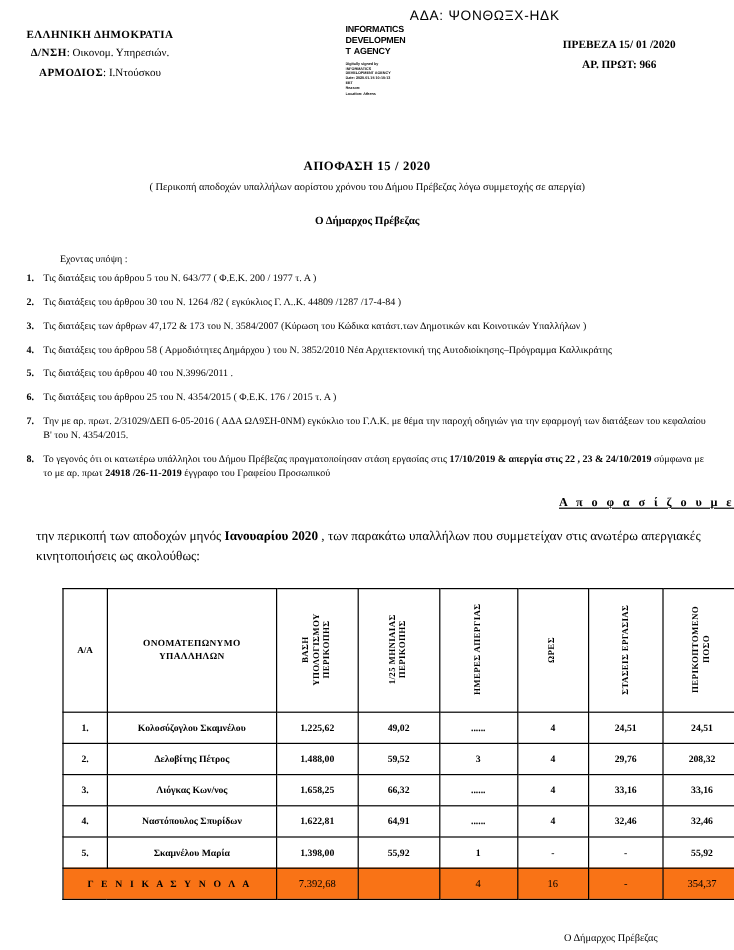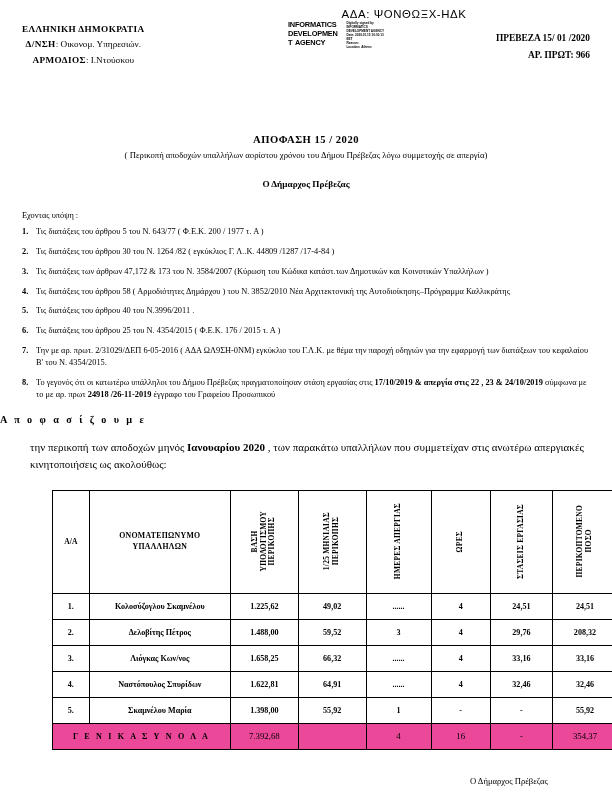--- a/index.html
+++ b/index.html
@@ -48,20 +48,21 @@
     font-weight: normal;
   }
 
   .ada-logo {
     position: absolute;
     left: 288px;
     top: 20px;
     width: 110px;
     display: flex;
     gap: 3px;
+    flex-direction: column;
   }
   .ada-logo-text {
     font-family: "Liberation Sans", sans-serif;
     font-size: 7.4px;
     font-weight: bold;
     line-height: 1.22;
     letter-spacing: -0.2px;
     width: 56px;
     word-spacing: 1px;
   }
@@ -87,21 +88,21 @@
     font-size: 11.4px;
     letter-spacing: 0.6px;
     padding-left: 196px;
     box-sizing: border-box;
   }
 
   .protocol {
     position: absolute;
     right: 22px;
     top: 30px;
-    text-align: right;
+    text-align: center;
     font-size: 9.4px;
     line-height: 1.85;
     width: 148px;
   }
   .protocol b { font-weight: bold; }
 
   
   .decision-title {
     text-align: center;
     font-size: 10.6px;
@@ -123,43 +124,45 @@
 
   
   .clauses {
     margin-top: 22px;
     padding-left: 22px;
     padding-right: 18px;
     font-size: 8.35px;
   }
   .having-regard {
     margin-bottom: 6px;
+    margin-left: 28px;
   }
   .clause {
     display: flex;
     margin-bottom: 8px;
     line-height: 1.42;
   }
   .clause-num {
     font-weight: bold;
     width: 14px;
     flex: 0 0 14px;
   }
   .clause-text {
     flex: 1;
   }
   .clause-text b { font-weight: bold; }
 
   
   .decides {
-    text-align: left;
+    text-align: right;
     font-size: 10.2px;
     font-weight: bold;
     letter-spacing: 2.4px;
     margin-top: 14px;
+    text-decoration: underline;
   }
   .decides-body {
     margin-top: 14px;
     padding-left: 30px;
     padding-right: 26px;
     font-size: 11px;
     line-height: 1.55;
   }
   .decides-body b { font-weight: bold; }
 
@@ -208,21 +211,21 @@
   }
   table.data tbody td {
     height: 23px;
     font-weight: bold;
     font-size: 8.1px;
   }
   td.c-idx { font-size: 7.8px; }
   td.c-name { font-size: 8.1px; font-weight: bold; }
   td.c-amount-big { font-size: 9.6px; font-weight: bold; }
   tr.totals td {
-    background: #ec4899;
+    background: #f97316;
     height: 24px;
     font-size: 8.6px;
     font-weight: bold;
   }
   td.totals-label {
     letter-spacing: 2.2px;
     font-size: 9.2px;
   }
   tr.totals td.plain { font-weight: normal; font-size: 8.8px; }
 

